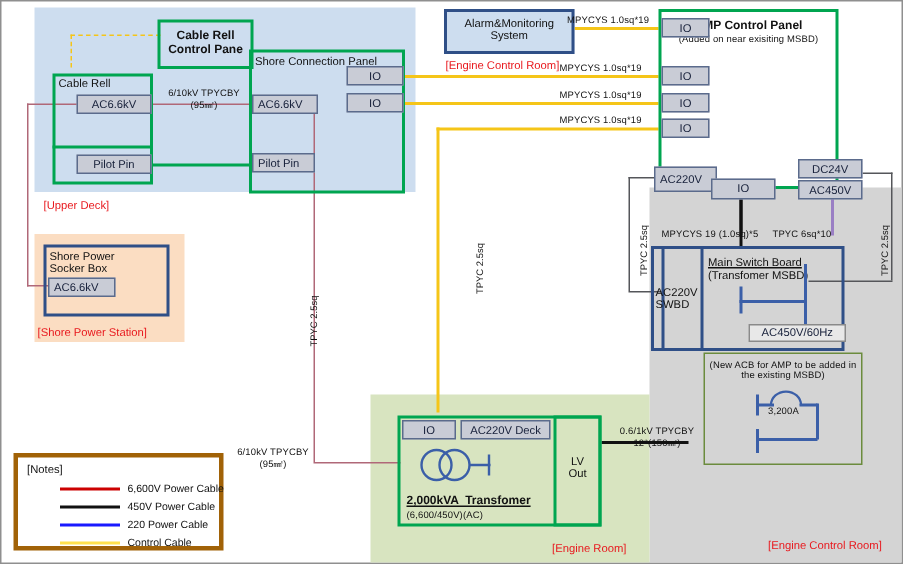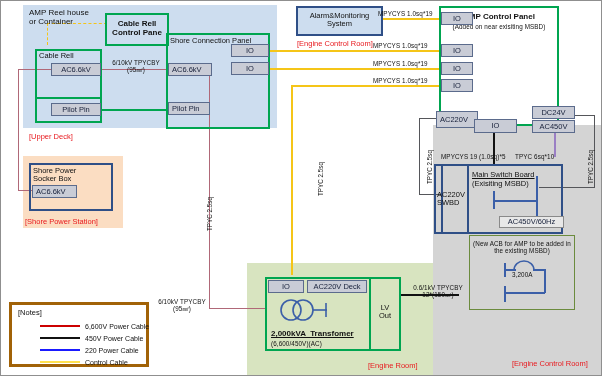--- a/index.html
+++ b/index.html
@@ -89,22 +89,20 @@
   <div class="w w-gry" style="left:574px;top:114px;width:20px;height:1px;"></div>
   <div class="w w-gry" style="left:593px;top:114px;width:1px;height:72px;"></div>
   <div class="w w-gry" style="left:538px;top:186px;width:56px;height:1px;"></div>
 
   <div class="w w-gry" style="left:418px;top:117px;width:22px;height:1px;"></div>
   <div class="w w-gry" style="left:418px;top:117px;width:1px;height:76px;"></div>
   <div class="w w-gry" style="left:418px;top:193px;width:22px;height:1px;"></div>
 
   <div class="w w-blk" style="left:492px;top:124px;width:1.5px;height:40px;"></div>
 
-  <div class="abs ttl" style="left:28px;top:7px;width:120px;">AMP Reel house
-or Container</div>
   <div class="abs red" style="left:28px;top:131px;">[Upper Deck]</div>
   <div class="abs red" style="left:24px;top:216px;">[Shore Power Station]</div>
   <div class="abs red" style="left:367px;top:360px;">[Engine Room]</div>
   <div class="abs red" style="left:296px;top:38px;">[Engine Control Room]</div>
   <div class="abs red" style="left:511px;top:358px;">[Engine Control Room]</div>
 
   <div class="abs gpanel" style="left:104px;top:12px;width:64px;height:33px;"></div>
   <div class="abs ttl ttl-b txt-c" style="left:104px;top:18px;width:64px;text-align:center;">Cable Rell
 Control Pane</div>
 
@@ -139,21 +137,21 @@
   <div class="abs sbox" style="left:440px;top:61px;width:32px;height:13px;">IO</div>
   <div class="abs sbox" style="left:440px;top:78px;width:32px;height:13px;">IO</div>
 
   <div class="abs sbox sbox-l" style="left:435px;top:110px;width:42px;height:17px;">AC220V</div>
   <div class="abs sbox" style="left:473px;top:118px;width:43px;height:14px;">IO</div>
   <div class="abs sbox" style="left:531px;top:105px;width:43px;height:13px;">DC24V</div>
   <div class="abs sbox" style="left:531px;top:119px;width:43px;height:13px;">AC450V</div>
 
   <div class="abs bpanel" style="left:440px;top:163px;width:122px;height:70px;"></div>
   <div class="abs txt" style="left:471px;top:170px;text-decoration:underline;">Main Switch Board</div>
-  <div class="abs txt" style="left:471px;top:179px;">(Exisiting MSBD)</div>
+  <div class="abs txt" style="left:471px;top:179px;">(Transfomer MSBD)</div>
   <div class="abs bpanel" style="left:433px;top:163px;width:35px;height:70px;"></div>
   <div class="abs txt" style="left:436px;top:190px;">AC220V
 SWBD</div>
   <div class="abs sbox" style="left:498px;top:215px;width:65px;height:12px;background:#e8e8e8;border-color:#8a8a8a;">AC450V/60Hz</div>
 
   <div class="bk" style="left:492px;top:190px;width:1.5px;height:18px;"></div>
   <div class="bk" style="left:492px;top:199px;width:44px;height:1.5px;"></div>
   <div class="bk" style="left:535px;top:175px;width:1.5px;height:40px;"></div>
 
   <div class="abs olpanel" style="left:468px;top:234px;width:106px;height:75px;"></div>

